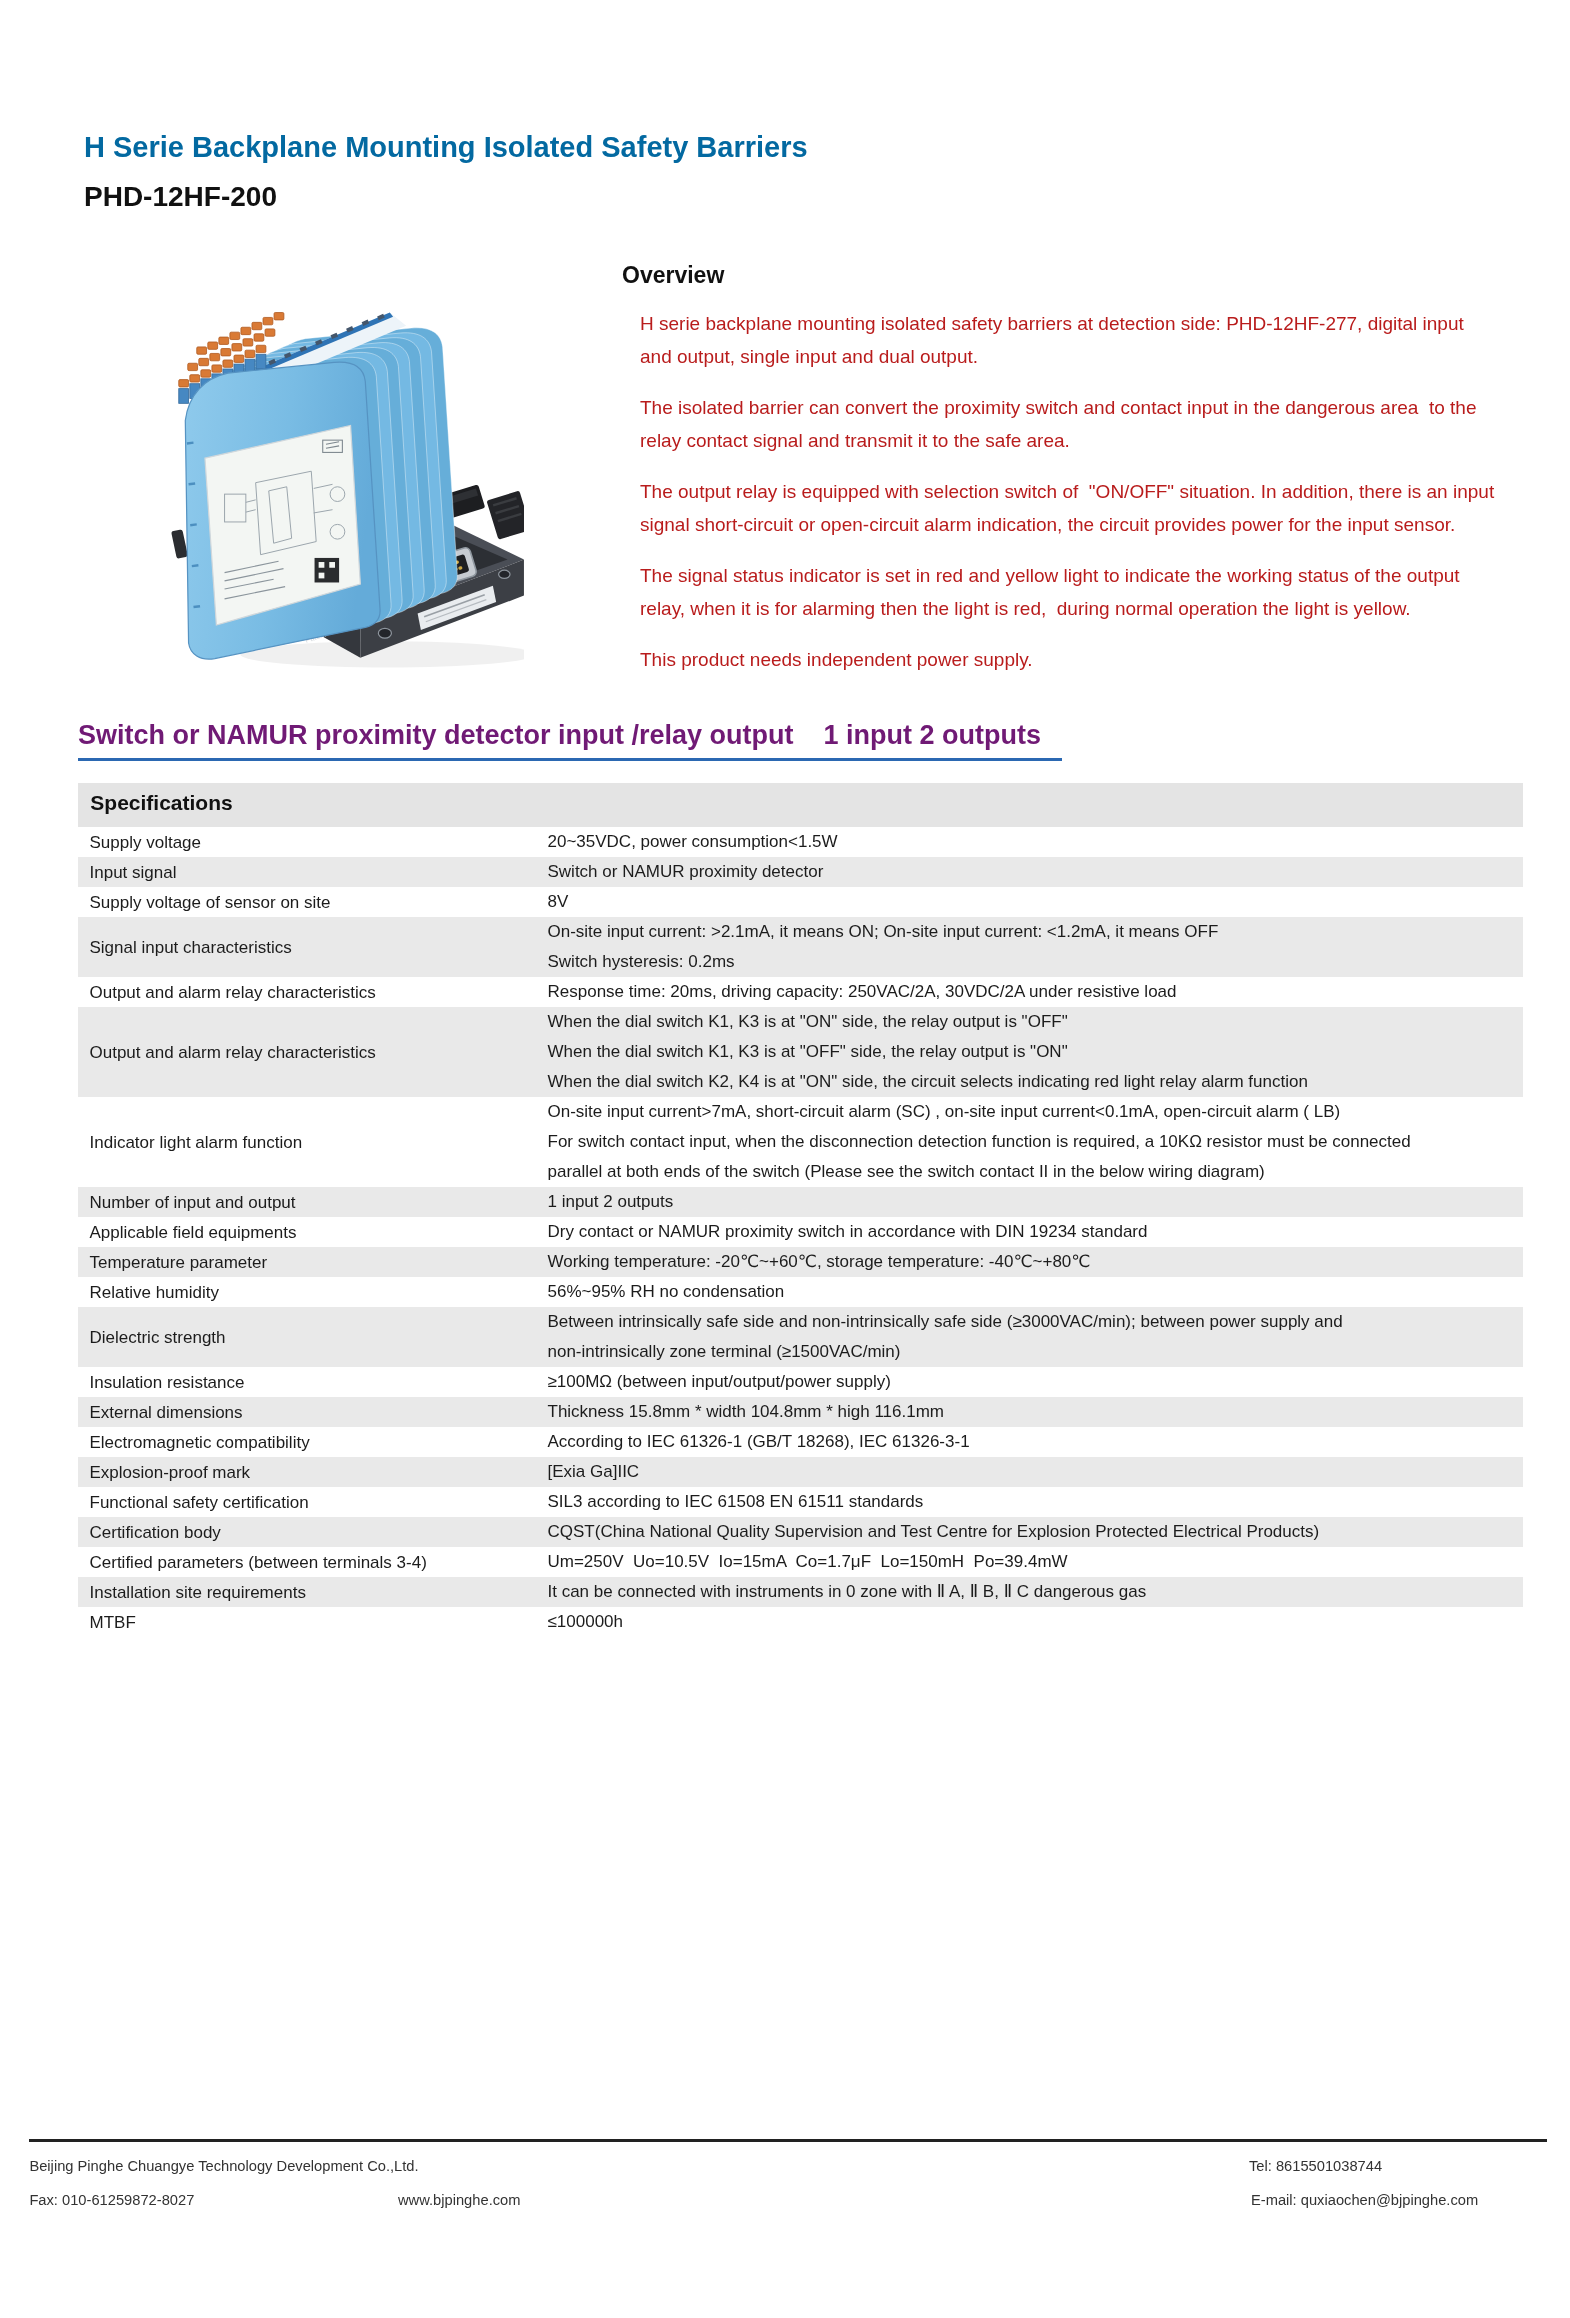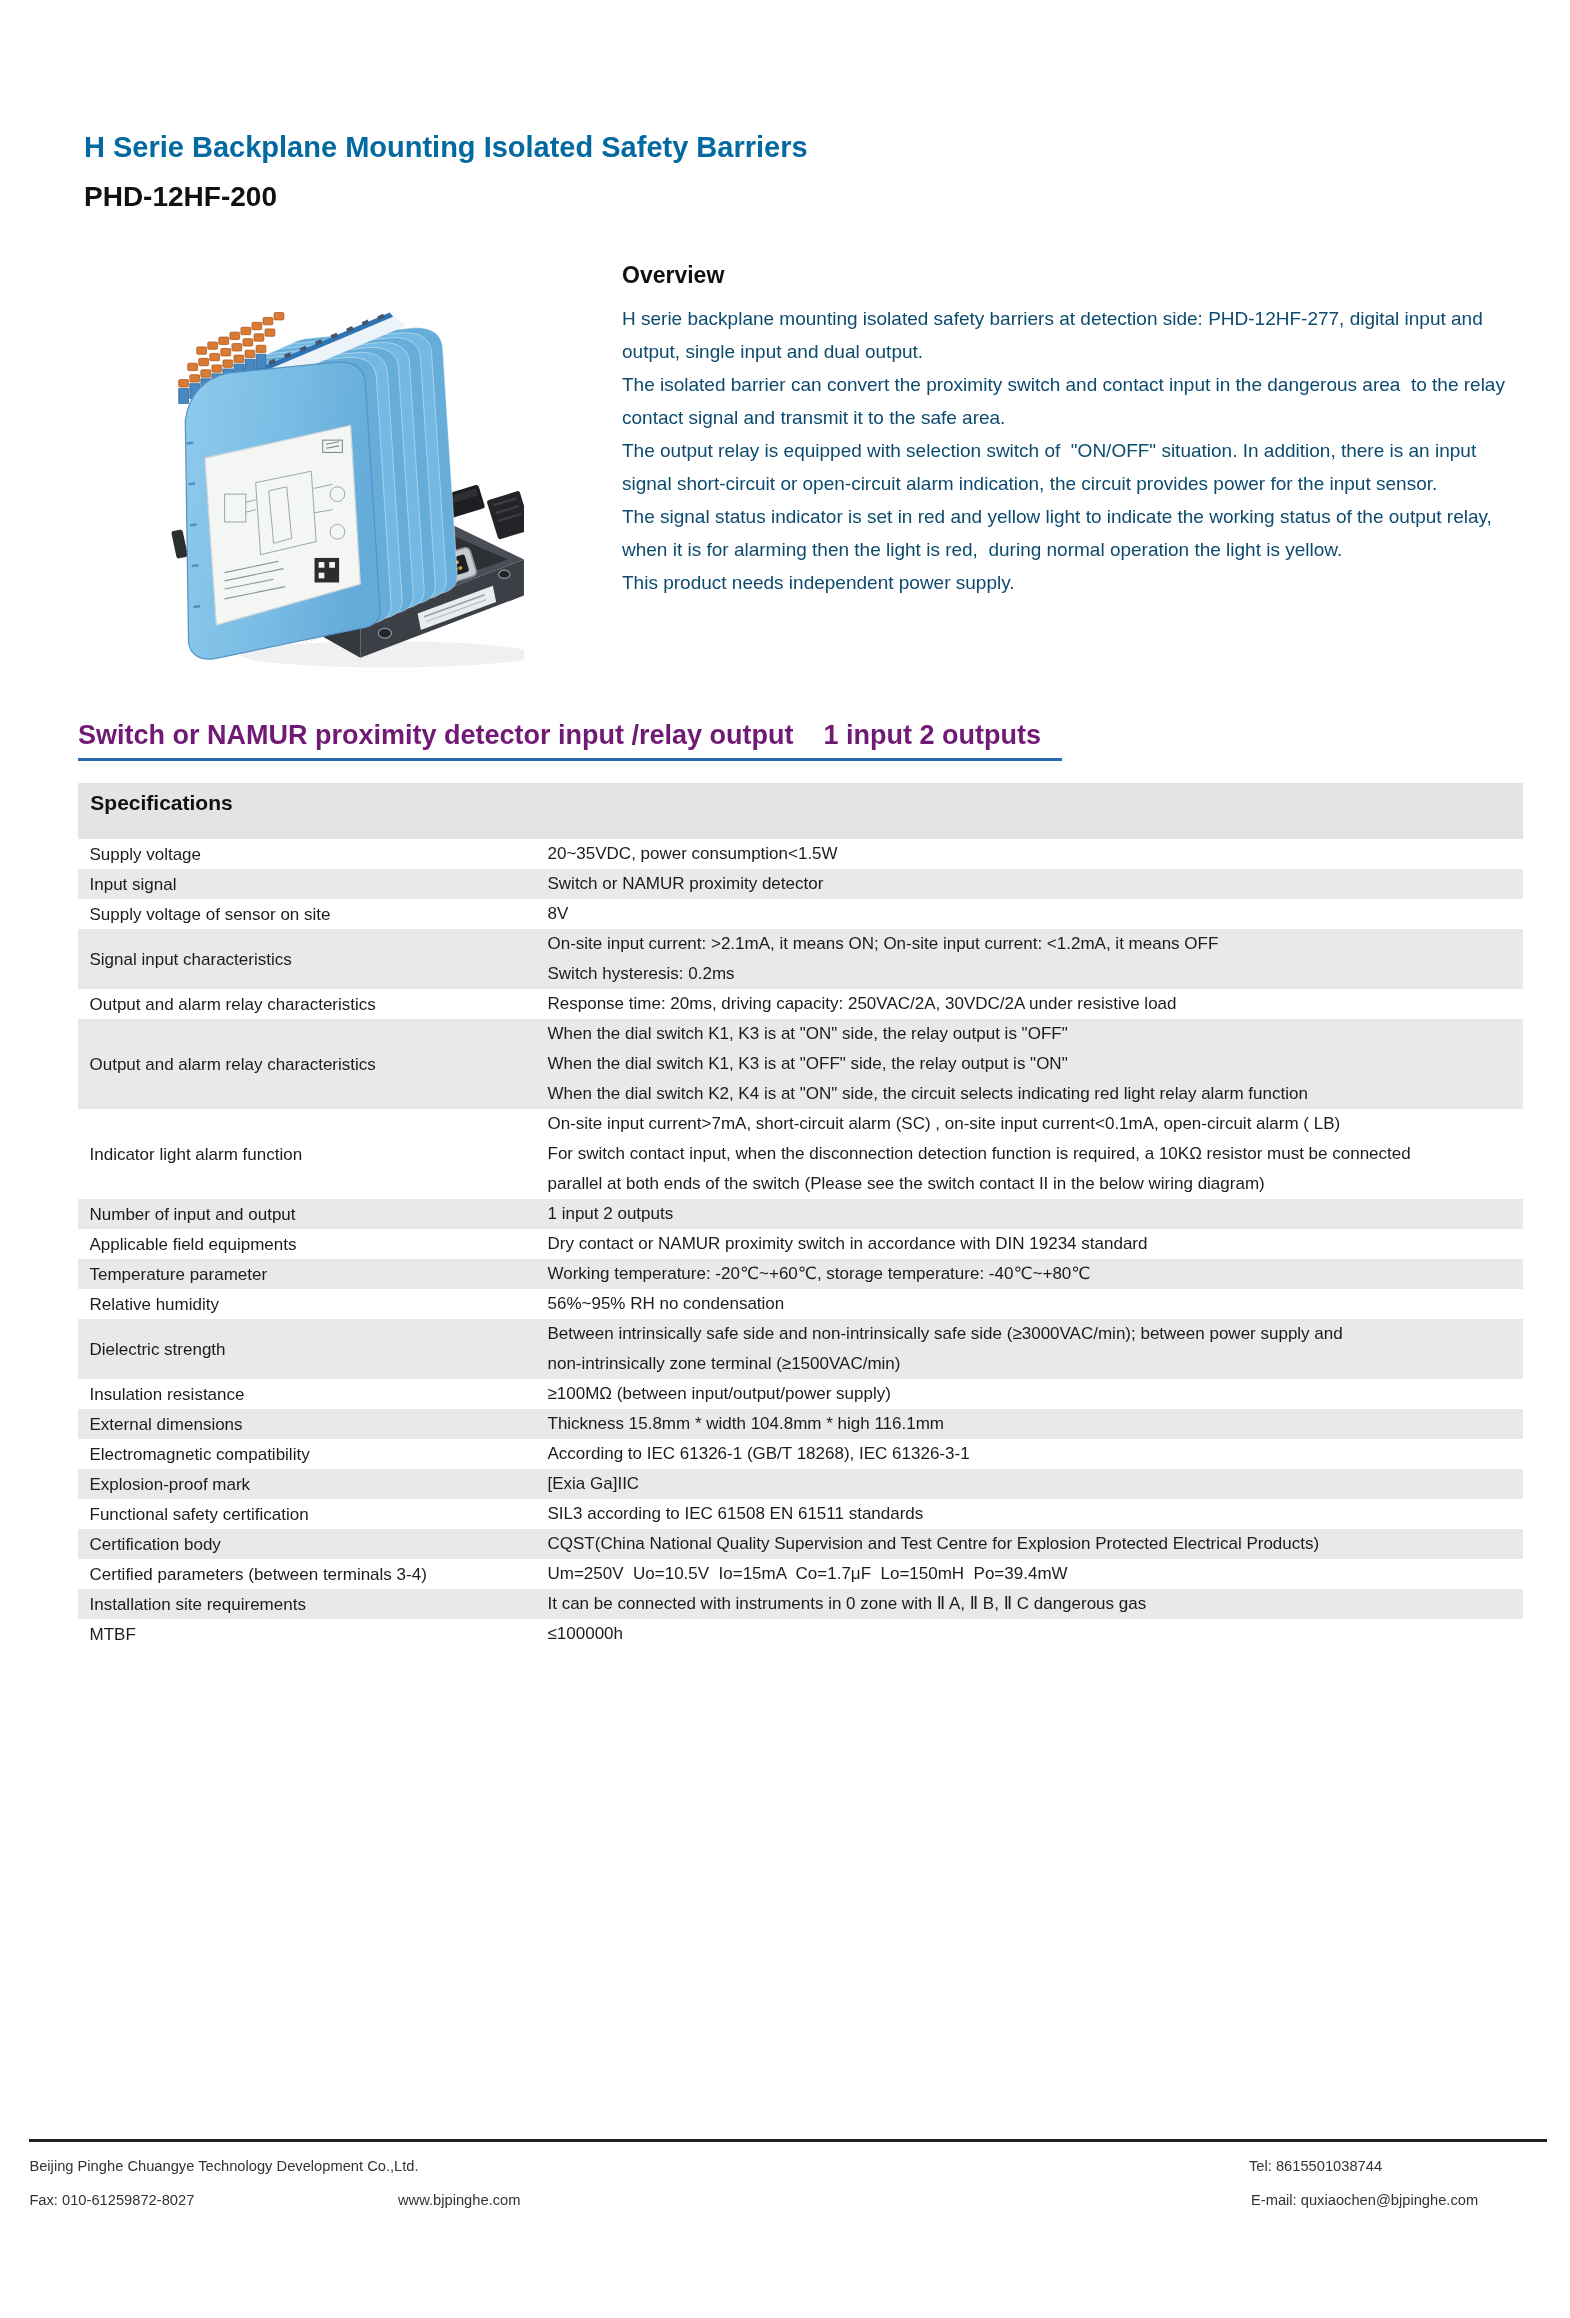--- a/index.html
+++ b/index.html
@@ -10,30 +10,30 @@
   }
   .abs{position:absolute;}
   
   .title1{left:84px;top:131px;font-size:29px;font-weight:bold;color:#0369a1;white-space:pre;}
   .title2{left:84px;top:181px;font-size:28px;font-weight:bold;color:#111;white-space:pre;}
   
   .photo-box{left:146px;top:288px;width:378px;height:391px;}
   
   .overview{left:622px;top:262px;width:893px;}
   .ov-heading{font-size:23px;font-weight:bold;margin:0 0 13px 0;color:#111;}
-  .ov-p{margin:0;font-size:19px;line-height:33px;white-space:pre-wrap;color:#0c4a6e;}
+  .ov-p{margin:18px;font-size:19px;line-height:33px;white-space:pre-wrap;color:#b91c1c;}
   
   .section-heading{
     left:78px;top:720px;font-size:27px;font-weight:bold;color:#701a75;
     border-bottom:3.3px solid #2b68b2;padding:0 21px 7.4px 0;white-space:pre;display:inline-block;
   }
   
   .specs{left:78px;top:783px;width:1445px;}
   .spec-header{
-    height:56px;line-height:40px;background:#e4e4e4;font-size:21px;font-weight:bold;
+    height:44px;line-height:40px;background:#e4e4e4;font-size:21px;font-weight:bold;
     padding-left:12.3px;color:#111;
   }
   .spec-row{display:flex;align-items:center;background:#ffffff;}
   .spec-row.alt{background:#e9e9e9;}
   .spec-label{flex:0 0 458px;padding-left:11.5px;font-size:17px;line-height:21px;}
   .spec-value{flex:1;font-size:17px;}
   .spec-value .vline{line-height:30px;white-space:pre-wrap;}
   
   .footer-rule{left:29px;top:2139px;width:1518px;height:2.5px;background:#222;}
   .ft{font-size:14.7px;color:#333;white-space:pre;}

